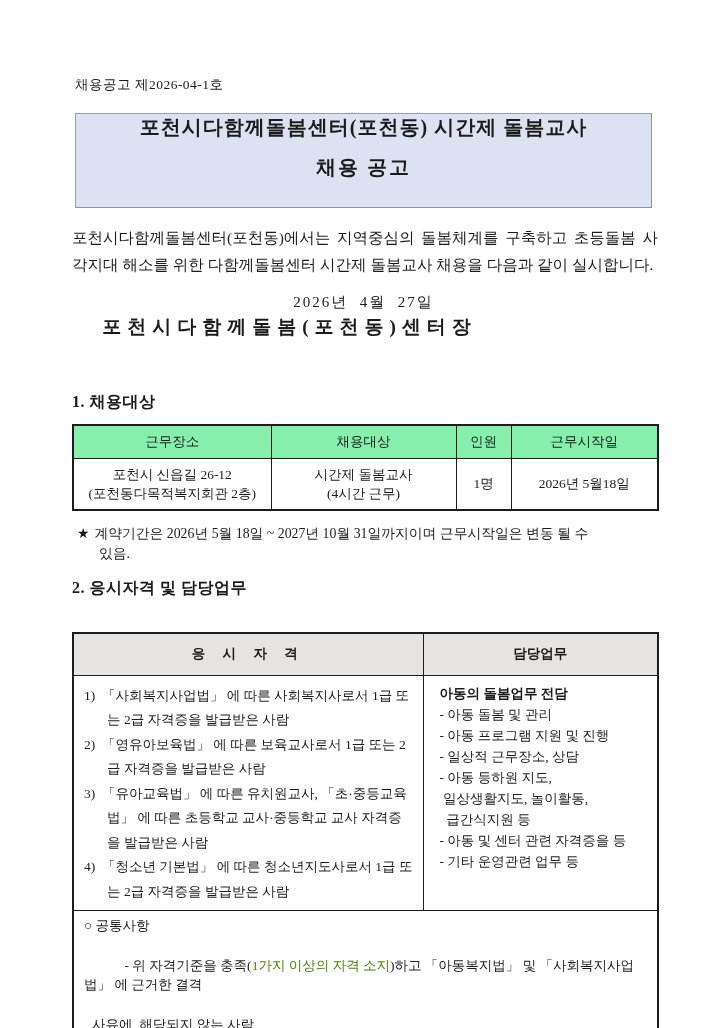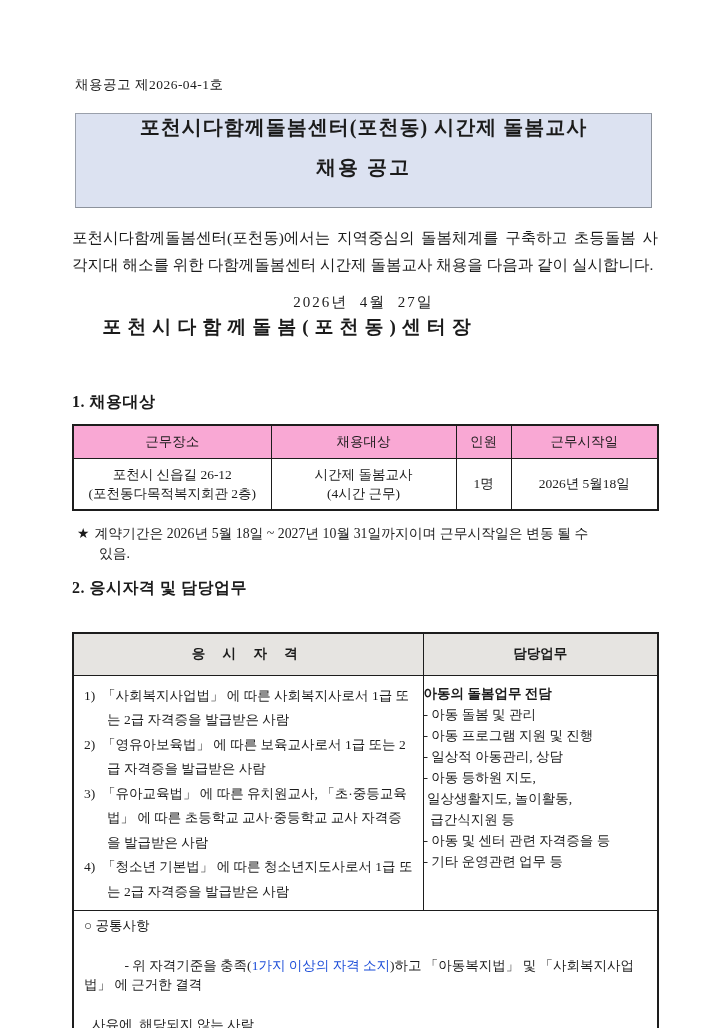--- a/index.html
+++ b/index.html
@@ -93,21 +93,21 @@
     font-size: 13.5px;
     border: 2px solid #1d1d1d;
   }
   .table1 th, .table1 td {
     border: 1.5px solid #1d1d1d;
     text-align: center;
     vertical-align: middle;
     font-weight: normal;
   }
   .table1 thead tr { height: 33px; }
-  .table1 thead th { background: #f9a8d4; }
+  .table1 thead th { background: #86efac; }
   .table1 tbody tr { height: 52px; margin-left: 40px; }
   .cell-two-line { line-height: 19px; }
 
   .note {
     position: absolute;
     top: 524px; left: 77px;
     width: 584px;
     font-size: 13.8px;
     line-height: 20px;
   }
@@ -131,29 +131,29 @@
   }
   .th-qual { letter-spacing: 7px; }
   .table2 tbody td { vertical-align: top; }
   .qual-cell { height: 198px; padding: 8px 8px 6px 10px; }
   .qual-item {
     padding-left: 23px;
     text-indent: -23px;
     line-height: 24.5px;
     white-space: pre-wrap;
   }
-  .duty-cell { padding: 7px 6px 6px 0; }
+  .duty-cell { padding: 7px 6px 6px 16px; }
   .duty-title { font-weight: bold; line-height: 21px; white-space: pre-wrap; }
   .duty-line { line-height: 21px; white-space: pre-wrap; }
 
   .common-cell { height: 80px; padding: 5px 10px 4px 10px; line-height: 19.8px; }
   .common-title { white-space: pre-wrap; }
   .common-line1, .common-line2, .common-line3 { white-space: pre-wrap; }
   .common-line2 { padding-left: 8px; }
-  .red-text { color: #1d4ed8; }
+  .red-text { color: #4d7c0f; }
 </style>
 </head>
 <body>
 
 <div class="page">
 
   <div class="doc-number">채용공고 제2026-04-1호</div>
 
   <div class="title-box">
     <div class="title-line1">포천시다함께돌봄센터(포천동) 시간제 돌봄교사</div>
@@ -224,21 +224,21 @@
         <td class="qual-cell">
           <div class="qual-item">1)  「사회복지사업법」 에 따른 사회복지사로서 1급 또는 2급 자격증을 발급받은 사람</div>
           <div class="qual-item">2)  「영유아보육법」 에 따른 보육교사로서 1급 또는 2급 자격증을 발급받은 사람</div>
           <div class="qual-item">3)  「유아교육법」 에 따른 유치원교사, 「초·중등교육법」 에 따른 초등학교 교사·중등학교 교사 자격증을 발급받은 사람</div>
           <div class="qual-item">4)  「청소년 기본법」 에 따른 청소년지도사로서 1급 또는 2급 자격증을 발급받은 사람</div>
         </td>
         <td class="duty-cell">
           <div class="duty-title">아동의 돌봄업무 전담</div>
           <div class="duty-line">- 아동 돌봄 및 관리</div>
           <div class="duty-line">- 아동 프로그램 지원 및 진행</div>
-          <div class="duty-line">- 일상적 아동관리, 상담</div>
+          <div class="duty-line">- 일상적 근무장소, 상담</div>
           <div class="duty-line">- 아동 등하원 지도,</div>
           <div class="duty-line"> 일상생활지도, 놀이활동,</div>
           <div class="duty-line">  급간식지원 등</div>
           <div class="duty-line">- 아동 및 센터 관련 자격증을 등</div>
           <div class="duty-line">- 기타 운영관련 업무 등</div>
         </td>
       </tr>
       <tr>
         <td class="common-cell" colspan="2">
           <div class="common-title">○ 공통사항</div>

